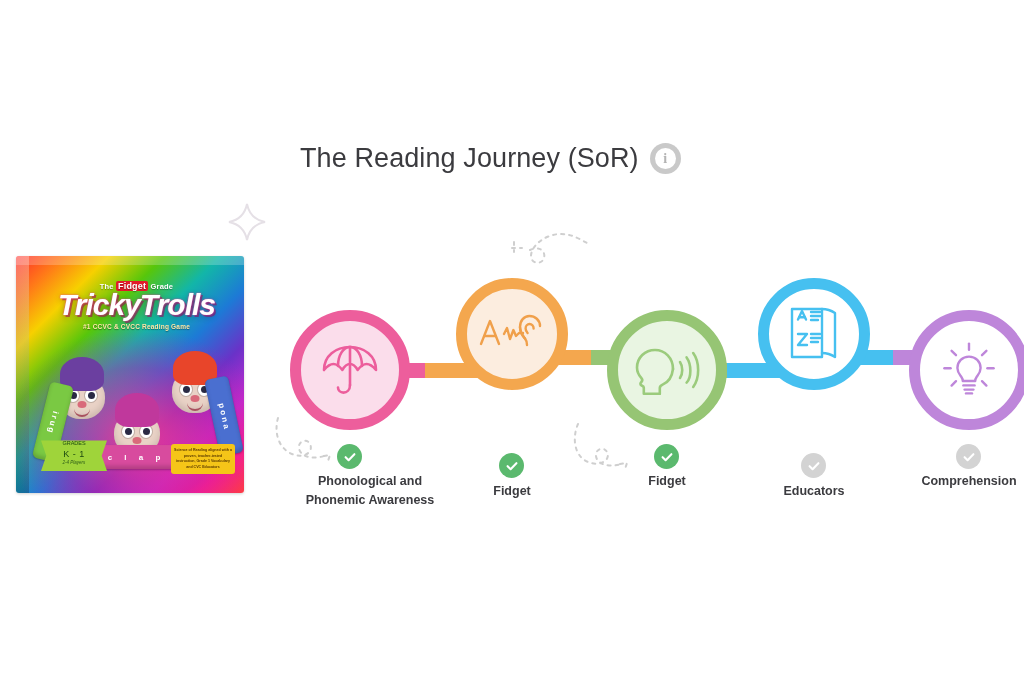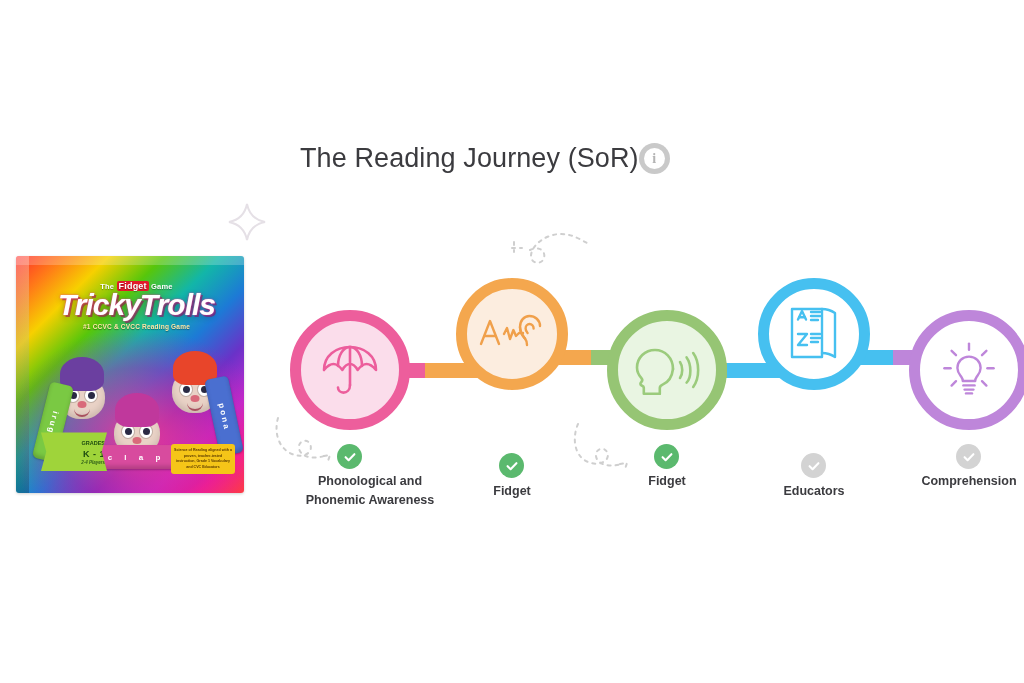--- a/index.html
+++ b/index.html
@@ -22,20 +22,21 @@
     inset: 0;
   }
 
   
   .title-row {
     position: absolute;
     left: 300px;
     top: 143px;
     display: flex;
     align-items: center;
+    gap: 11px;
   }
   .title-text {
     font-size: 27px;
     font-weight: 400;
     color: #3b3b3f;
     letter-spacing: 0.1px;
     white-space: nowrap;
     line-height: 1;
   }
   .info-icon {
@@ -212,26 +213,26 @@
     justify-content: space-around;
     color: #ffffff;
     font-size: 8px;
     font-weight: 700;
   }
   .pb-grades {
     position: absolute;
     left: 12px;
     bottom: 22px;
     width: 62px;
-    padding: 8px 2px 5px;
+    padding: 0 2px 5px;
     background: #9fd43a;
     color: #1d4a10;
-    text-align: right;
+    text-align: center;
     font-size: 5.5px;
-    font-weight: 700;
+    font-weight: 400;
     line-height: 1.35;
     clip-path: polygon(0 0, 100% 0, 92% 50%, 100% 100%, 0 100%, 8% 50%);
   }
   .pb-grades .big {
     font-size: 9px;
     display: block;
     letter-spacing: 0.5px;
   }
   .pb-grades .tiny {
     font-size: 4.5px;
@@ -327,21 +328,21 @@
 
   <div class="product-box">
     <div class="pb-top-edge"></div>
     <div class="pb-spine"></div>
     <div class="pb-inner">
       <div class="pb-glow"></div>
 
       <div class="pb-brand">
         <span>The</span>
         <span class="hl">Fidget</span>
-        <span>Game</span>
+        <span>Grade</span>
       </div>
 
       <div class="pb-logo">TrickyTrolls</div>
       <div class="pb-sub">#1 CCVC &amp; CVCC Reading Game</div>
 
       <div class="troll" style="left:22px; top:92px; width:62px; height:62px;">
         <div class="head">
           <div class="eye l"></div>
           <div class="eye r"></div>
           <div class="nose"></div>

